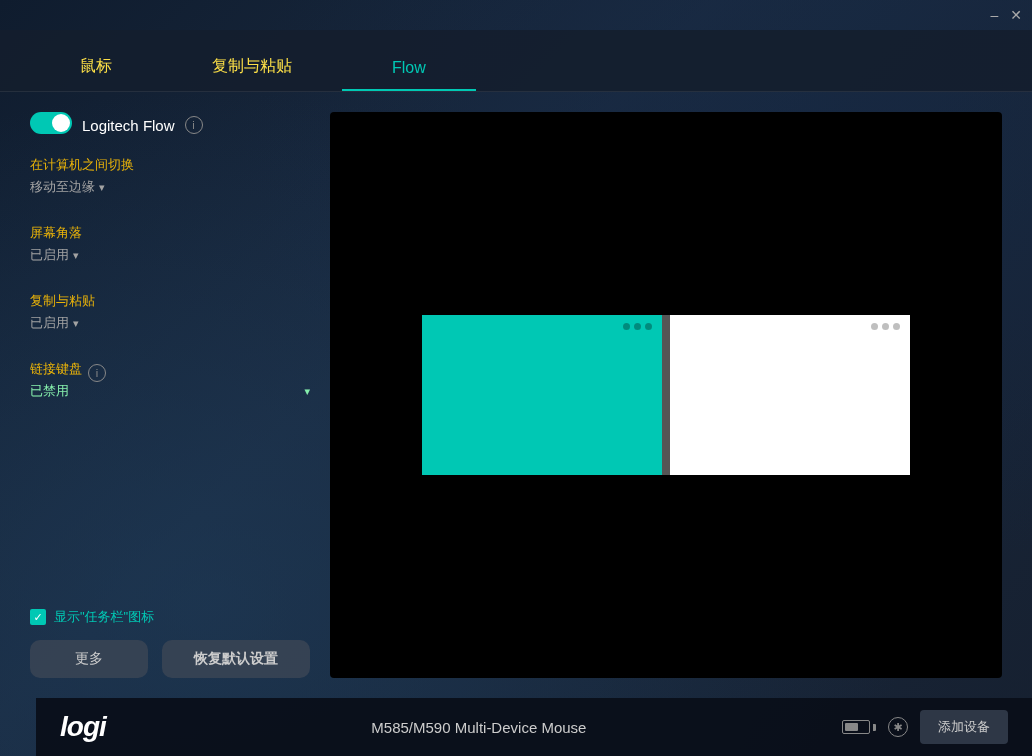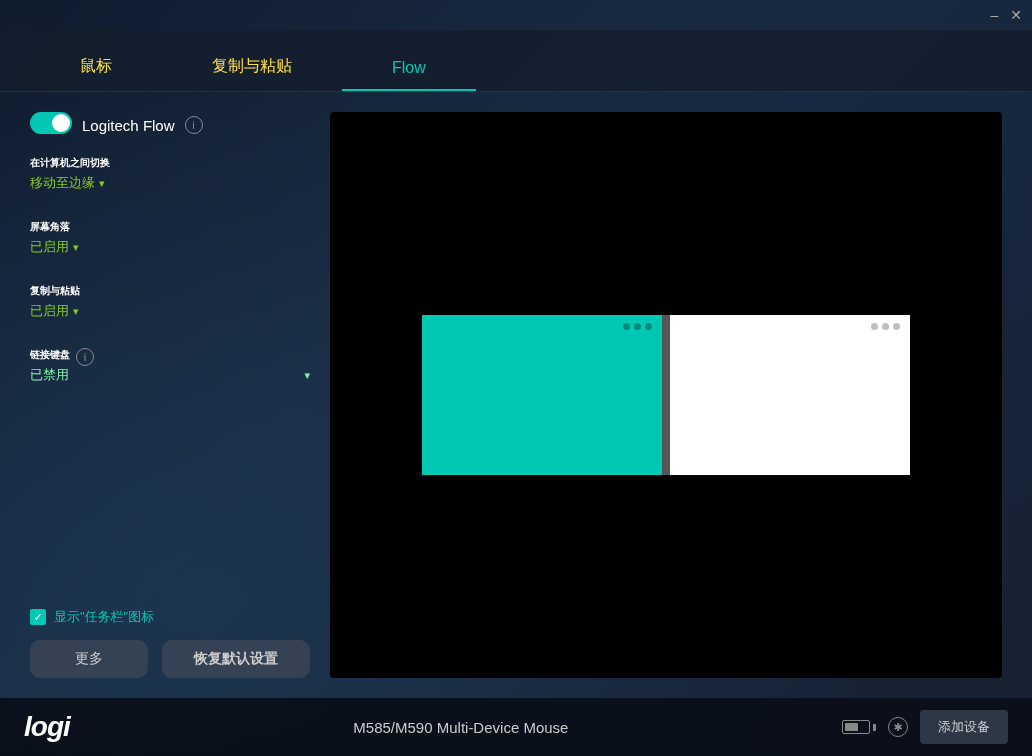--- a/index.html
+++ b/index.html
@@ -143,31 +143,30 @@
       align-items: center;
       justify-content: center;
       cursor: pointer;
     }
 
     .section-item {
       margin-bottom: 28px;
     }
 
     .section-title {
-      color: #ffffff;
-      font-size: 10px;
+      color: #eab308;
+      font-size: 13px;
       margin-bottom: 4px;
-      font-weight: bold;
     }
 
     .section-value {
       display: flex;
       align-items: center;
       gap: 4px;
-      color: #84cc16;
+      color: #a3a3a3;
       font-size: 13px;
       cursor: pointer;
     }
 
     .section-value .chevron {
       font-size: 11px;
     }
 
     .section-title-row {
       display: flex;
@@ -300,20 +299,21 @@
     .btn-reset { width: 150px; font-weight: bold; }
 
     
     .footer {
       height: 58px;
       background: rgba(10, 15, 25, 0.95);
       display: flex;
       align-items: center;
       padding: 0 24px;
       gap: 20px;
+      margin-left: 36px;
     }
 
     .logi-logo {
       color: #fff;
       font-size: 28px;
       font-weight: 700;
       font-style: italic;
       letter-spacing: -1px;
       margin-right: 10px;
     }

